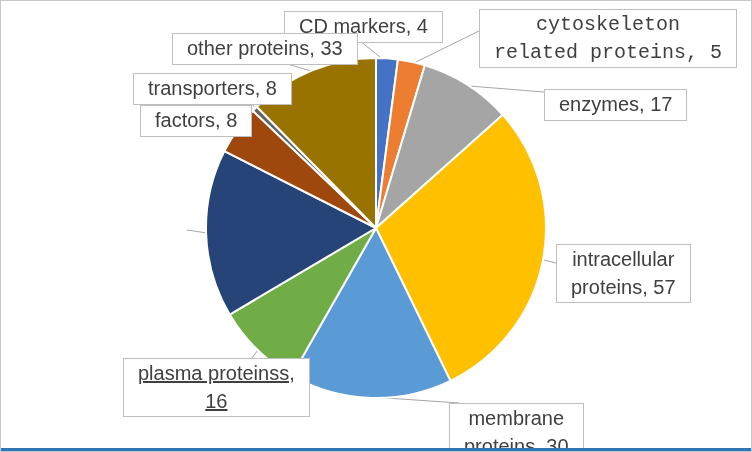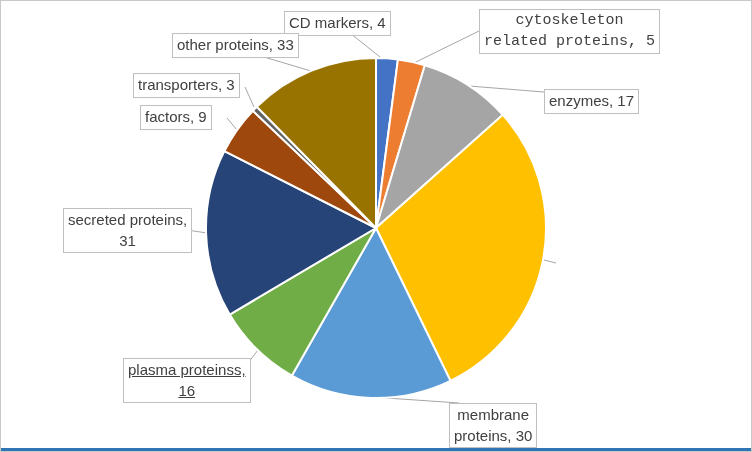--- a/index.html
+++ b/index.html
@@ -29,22 +29,22 @@
     left: 0;
     top: 0;
     width: 100%;
     height: 100%;
   }
   .callout {
     position: absolute;
     width: max-content;
     background: #ffffff;
     border: 1px solid #bfbfbf;
-    padding: 1px 4px;
-    font-size: 15px;
+    padding: 1px 14px;
+    font-size: 20px;
     line-height: 1.38;
     color: #404040;
     text-align: center;
     white-space: pre-line;
   }
   .bottom-edge {
     position: absolute;
     left: 0;
     right: 0;
     bottom: 0;
@@ -80,24 +80,24 @@
         <path d="M 375 227 L 223.40 150.07 A 170 170 0 0 1 251.91 109.75 Z" fill="#9E480E" stroke="#ffffff" stroke-width="2"></path>
         <path d="M 375 227 L 251.91 109.75 A 170 170 0 0 1 255.77 105.82 Z" fill="#636363" stroke="#ffffff" stroke-width="2"></path>
         <path d="M 375 227 L 255.77 105.82 A 170 170 0 0 1 375.00 57.00 Z" fill="#997300" stroke="#ffffff" stroke-width="2"></path>
       </g>
   </svg>
   <div class="labels-layer" id="labels">
       <div class="callout" style="left: 283px; top: 10px;">CD markers, 4</div>
       <div class="callout" style="left: 478px; top: 8px; font-family: Liberation Mono, monospace;">cytoskeleton
 related proteins, 5</div>
       <div class="callout" style="left: 543px; top: 88px;">enzymes, 17</div>
+      <div class="callout" style="left: 555px; top: 243px;">intracellular
+proteins, 57</div>
       <div class="callout" style="left: 448px; top: 402px;">membrane
 proteins, 30</div>
       <div class="callout" style="left: 122px; top: 357px; text-decoration: underline;">plasma proteinss,
 16</div>
-      <div class="callout" style="left: 62px; top: 207px;">secreted proteins,
-31</div>
-      <div class="callout" style="left: 139px; top: 104px;">factors, 9</div>
-      <div class="callout" style="left: 132px; top: 72px;">transporters, 3</div>
+      <div class="callout" style="left: 139px; top: 104px;">factors, 8</div>
+      <div class="callout" style="left: 132px; top: 72px;">transporters, 8</div>
       <div class="callout" style="left: 171px; top: 32px;">other proteins, 33</div>
     </div>
   <div class="bottom-edge"></div>
 </div>
 
 </body></html>

